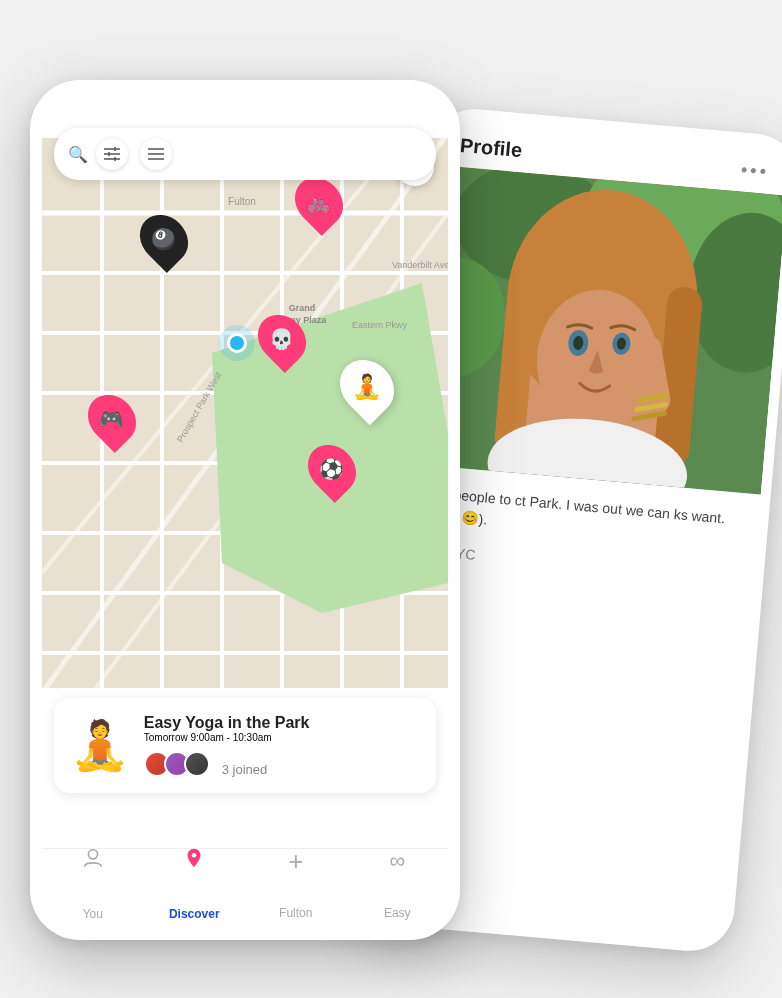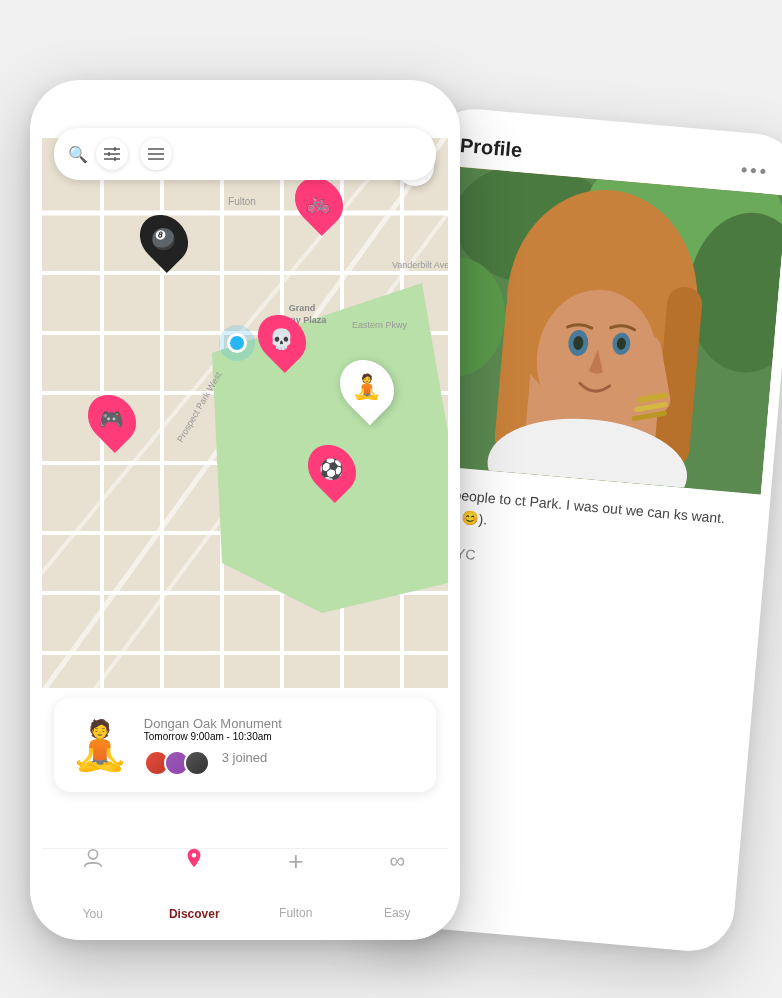--- a/index.html
+++ b/index.html
@@ -191,21 +191,21 @@
       margin-top: 2px;
     }
 
     .event-time {
       font-size: 10px;
       color: #000000;
     }
 
     .event-joined {
       display: flex;
-      align-items: flex-start;
+      align-items: flex-end;
       gap: 8px;
       margin-top: 8px;
     }
 
     .avatar-group {
       display: flex;
     }
 
     .avatar-sm {
       width: 26px;
@@ -521,21 +521,21 @@
           <div class="pin-body">
             <span class="pin-body-inner">⚽</span>
           </div>
         </div>
 
       </div>
 
       <div class="event-card">
         <div class="event-emoji">🧘</div>
         <div class="event-info">
-          <div class="event-location">Dongan Oak Monument</div>
+          <div class="event-title">Easy Yoga in the Park</div>
           <div class="event-time">Tomorrow 9:00am - 10:30am</div>
           <div class="event-joined">
             <div class="avatar-group">
               <div class="avatar-sm" style="background: linear-gradient(135deg, #e74c3c, #c0392b);"></div>
               <div class="avatar-sm" style="background: linear-gradient(135deg, #9b59b6, #8e44ad);"></div>
               <div class="avatar-sm" style="background: linear-gradient(135deg, #555, #333);"></div>
             </div>
             <span class="joined-count">3 joined</span>
           </div>
         </div>
@@ -552,21 +552,21 @@
           <span class="nav-item-label">You</span>
         </div>
 
         <div class="nav-item active">
           <span class="nav-item-icon">
             <svg width="22" height="22" viewBox="0 0 24 24" fill="none">
               <path d="M12 2C8.13 2 5 5.13 5 9c0 5.25 7 13 7 13s7-7.75 7-13c0-3.87-3.13-7-7-7z" fill="#ff3b7a"></path>
               <circle cx="12" cy="9" r="2.5" fill="#fff"></circle>
             </svg>
           </span>
-          <span class="nav-item-label" style="color:#7f1d1d; font-weight:600;">Discover</span>
+          <span class="nav-item-label" style="color:#1d4ed8; font-weight:600;">Discover</span>
         </div>
 
         <div class="nav-item">
           <span class="nav-item-icon" style="font-size:26px; color:#aaa; font-weight:300; line-height:1;">+</span>
           <span class="nav-item-label">Fulton</span>
         </div>
 
         <div class="nav-item">
           <span class="nav-item-icon" style="font-size:22px; color:#aaa;">∞</span>
           <span class="nav-item-label">Easy</span>

